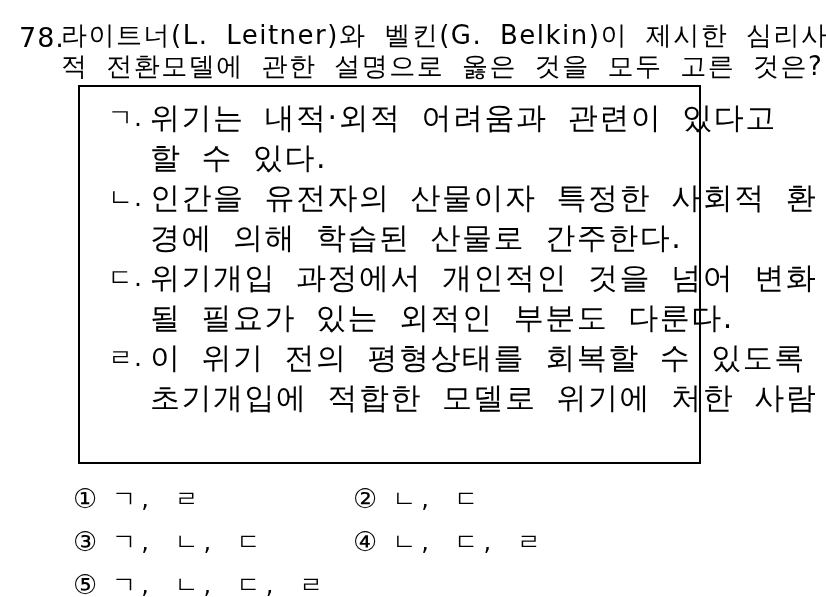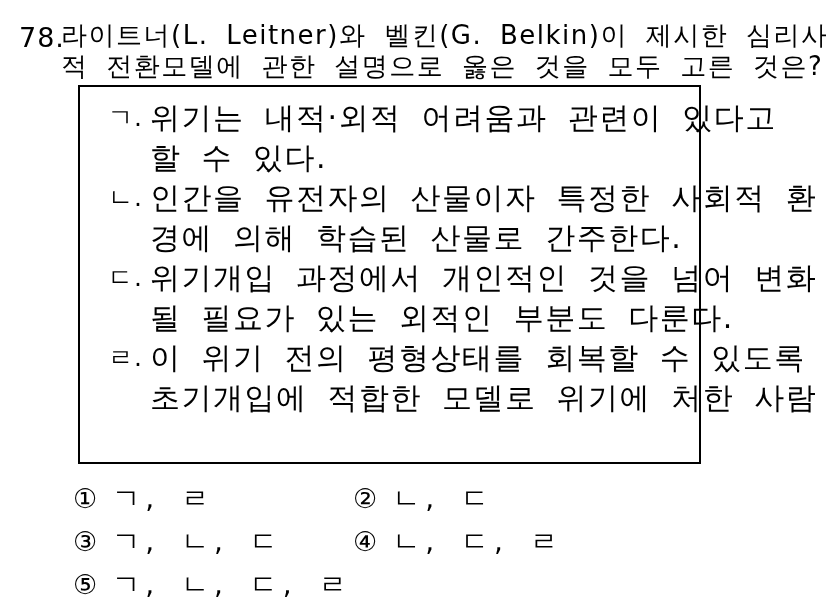--- a/index.html
+++ b/index.html
@@ -95,21 +95,21 @@
     width: 280px;
     flex: 0 0 auto;
     cursor: default;
   }
   .opt-marker {
     font-size: 27px;
     line-height: 28px;
     margin-right: 15px;
   }
   .opt-text {
-    font-size: 28px;
+    font-size: 24px;
     letter-spacing: 5px;
     word-spacing: 8px;
     white-space: nowrap;
   }
 </style>
 </head>
 <body>
 
 <div class="question">
   <span class="q-number">78.</span>

